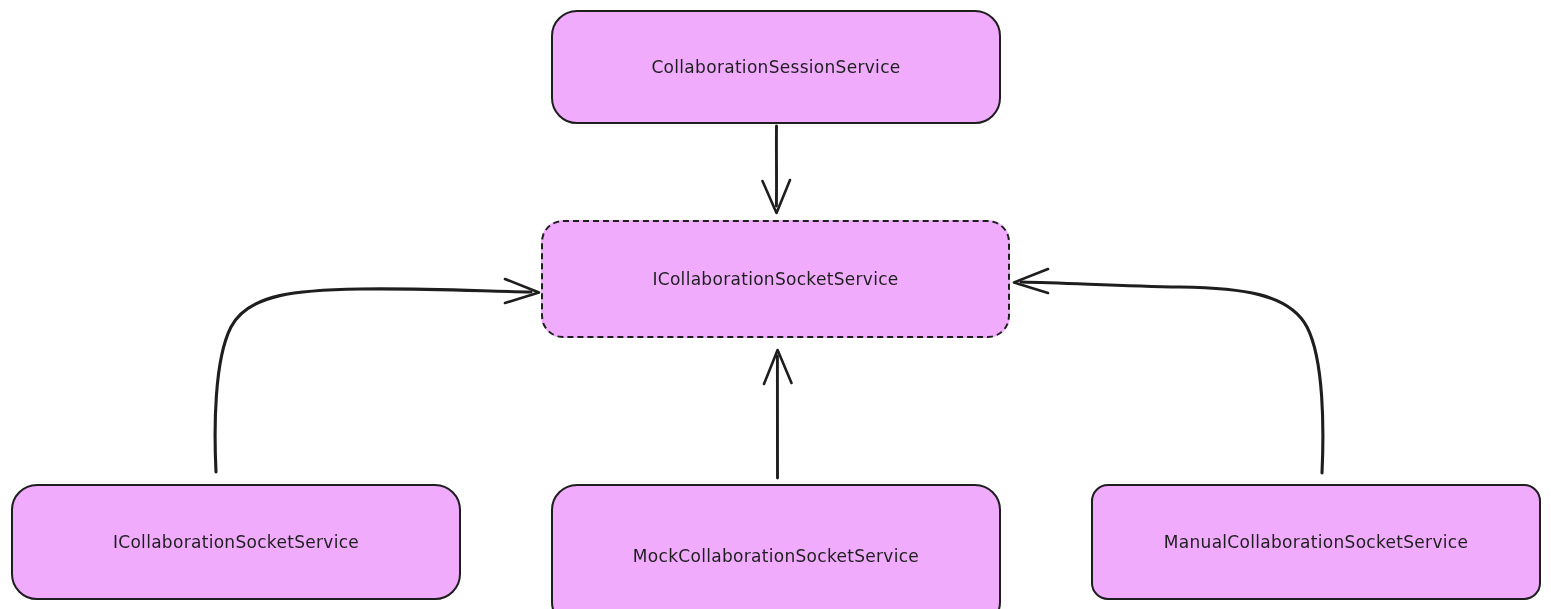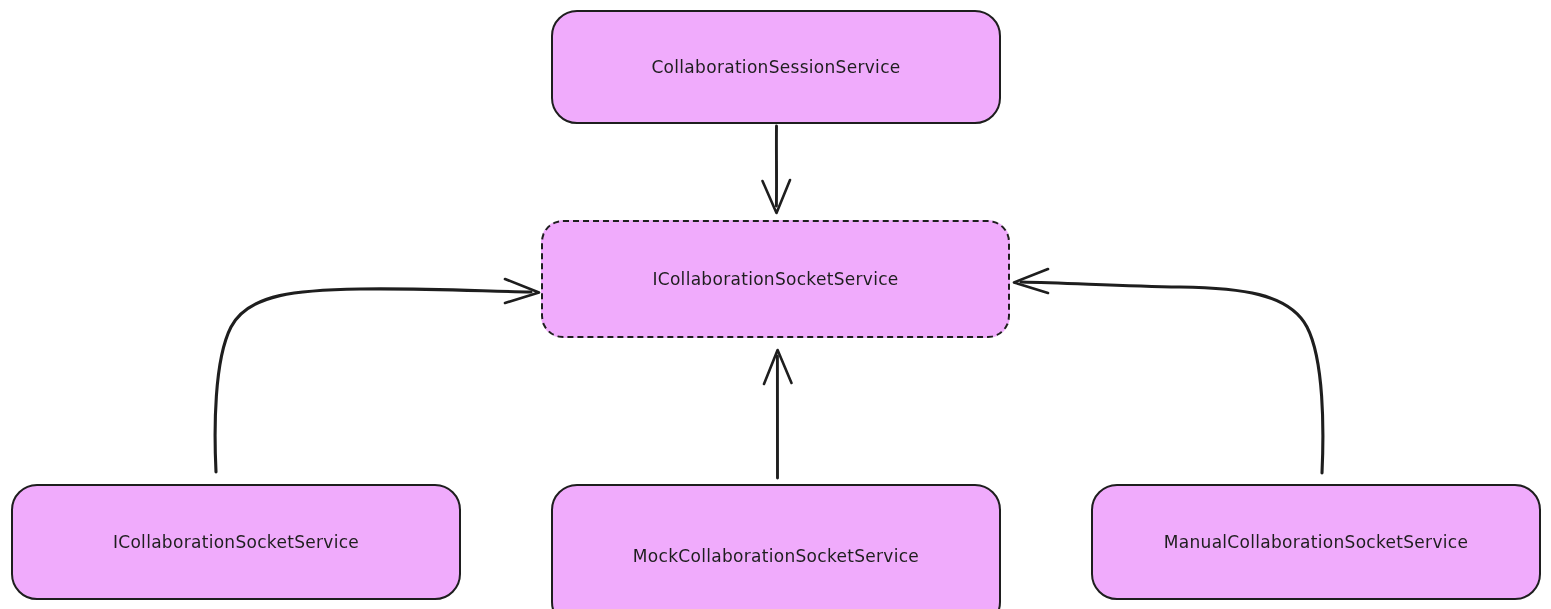--- a/index.html
+++ b/index.html
@@ -43,21 +43,21 @@
     color: #1e1e1e;
     white-space: nowrap;
     line-height: 1;
     user-select: none;
   }
   
   #node-session  { left: 551px; top: 10px;  width: 450px; height: 114px; }
   #node-interface{ left: 541px; top: 220px; width: 469px; height: 118px; text-align: right; }
   #node-impl     { left: 11px;  top: 484px; width: 450px; height: 116px; }
   #node-mock     { left: 551px; top: 484px; width: 450px; height: 144px; }
-  #node-manual   { left: 1091px;top: 484px; width: 450px; height: 116px; }
+  #node-manual   { left: 1091px;top: 484px; width: 450px; height: 116px; border-radius: 17px; }
 
   .edge-path {
     fill: none;
     stroke: #1e1e1e;
     stroke-linecap: round;
     stroke-linejoin: round;
   }
   .edge-head {
     fill: none;
     stroke: #1e1e1e;

